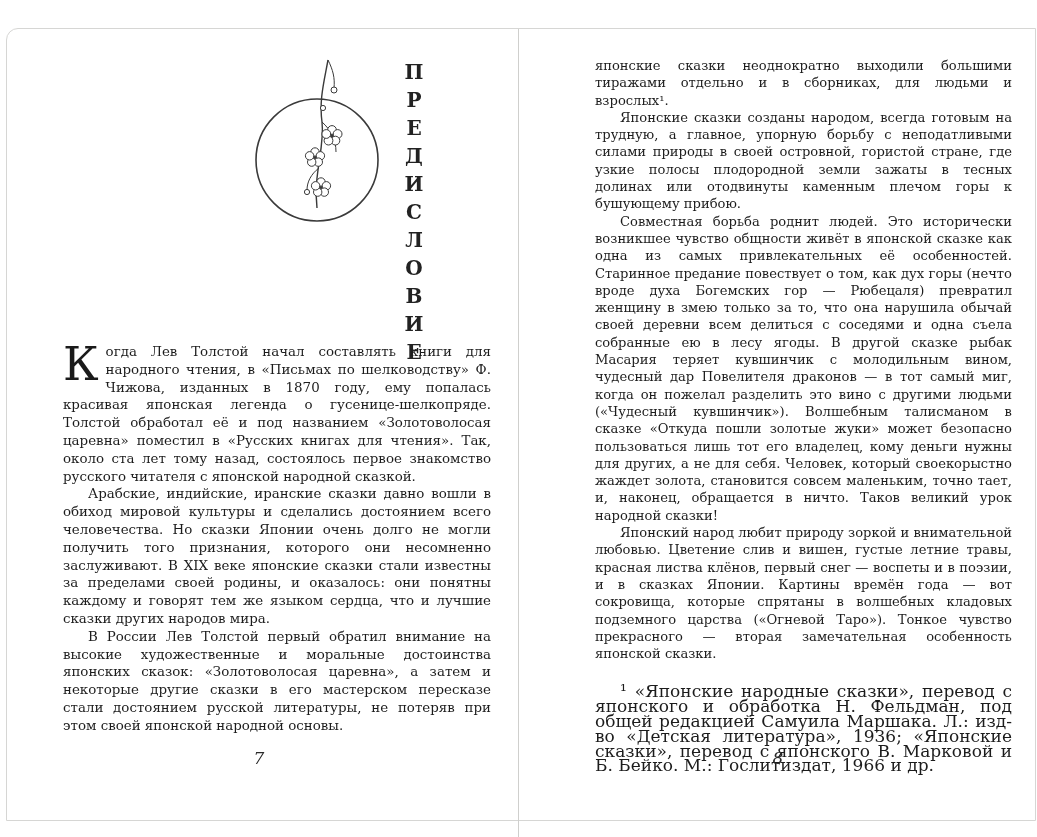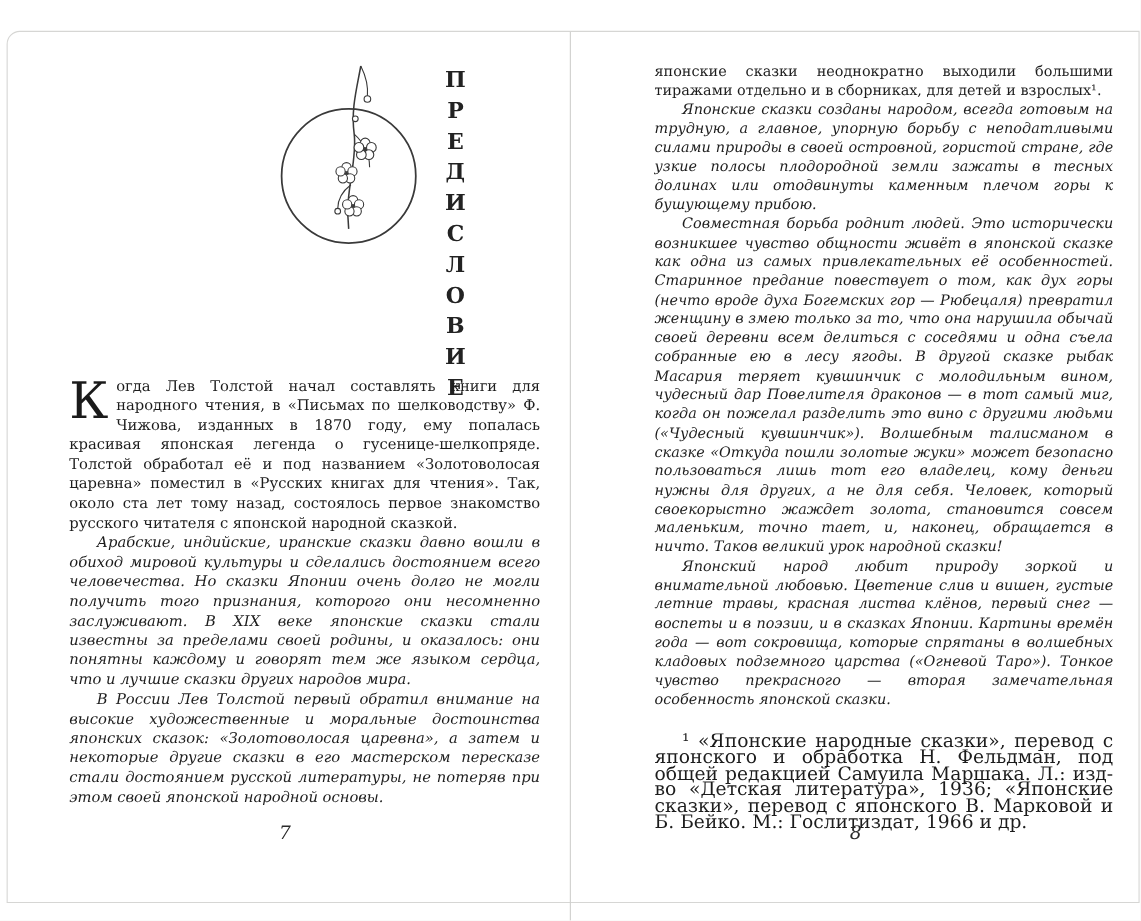--- a/index.html
+++ b/index.html
@@ -67,21 +67,21 @@
     font-size: 13.4px;
     line-height: 17.8px;
   }
   .body-right {
     position: absolute;
     left: 76px; top: 57px;
     width: 417px;
     font-size: 13.1px;
     line-height: 17.3px;
   }
-  .body-text p.indent { text-indent: 25px; font-style: italic; }
+  .body-text p.indent { text-indent: 25px; }
   .dropcap {
     float: left;
     font-size: 46px;
     line-height: 37px;
     padding: 3px 7px 0 0;
     color: #1a1a1a;
   }
   .footnote {
     margin-top: 22px;
     font-size: 17px;
@@ -158,21 +158,21 @@
       <p class="indent">Арабские, индийские, иранские сказки давно вошли в обиход мировой культуры и сделались достоянием всего человечества. Но сказки Японии очень долго не могли получить того признания, которого они несомненно заслуживают. В XIX веке японские сказки стали известны за пределами своей родины, и оказалось: они понятны каждому и говорят тем же языком сердца, что и лучшие сказки других народов мира.</p>
       <p class="indent">В России Лев Толстой первый обратил внимание на высокие художественные и моральные достоинства японских сказок: «Золотоволосая царевна», а затем и некоторые другие сказки в его мастерском пересказе стали достоянием русской литературы, не потеряв при этом своей японской народной основы.</p>
     </div>
 
     <div class="pagenum">7</div>
   </div>
 
   <div class="page page-right">
 
     <div class="body-text body-right">
-      <p>японские сказки неоднократно выходили большими тиражами отдельно и в сборниках, для детей и взрослых¹.</p>
+      <p>японские сказки неоднократно выходили большими тиражами отдельно и в сборниках, для людьми и взрослых¹.</p>
       <p class="indent">Японские сказки созданы народом, всегда готовым на трудную, а главное, упорную борьбу с неподатливыми силами природы в своей островной, гористой стране, где узкие полосы плодородной земли зажаты в тесных долинах или отодвинуты каменным плечом горы к бушующему прибою.</p>
       <p class="indent">Совместная борьба роднит людей. Это исторически возникшее чувство общности живёт в японской сказке как одна из самых привлекательных её особенностей. Старинное предание повествует о том, как дух горы (нечто вроде духа Богемских гор — Рюбецаля) превратил женщину в змею только за то, что она нарушила обычай своей деревни всем делиться с соседями и одна съела собранные ею в лесу ягоды. В другой сказке рыбак Масария теряет кувшинчик с молодильным вином, чудесный дар Повелителя драконов — в тот самый миг, когда он пожелал разделить это вино с другими людьми («Чудесный кувшинчик»). Волшебным талисманом в сказке «Откуда пошли золотые жуки» может безопасно пользоваться лишь тот его владелец, кому деньги нужны для других, а не для себя. Человек, который своекорыстно жаждет золота, становится совсем маленьким, точно тает, и, наконец, обращается в ничто. Таков великий урок народной сказки!</p>
       <p class="indent">Японский народ любит природу зоркой и внимательной любовью. Цветение слив и вишен, густые летние травы, красная листва клёнов, первый снег — воспеты и в поэзии, и в сказках Японии. Картины времён года — вот сокровища, которые спрятаны в волшебных кладовых подземного царства («Огневой Таро»). Тонкое чувство прекрасного — вторая замечательная особенность японской сказки.</p>
 
       <div class="footnote">
         <p>¹ «Японские народные сказки», перевод с японского и обработка Н. Фельдман, под общей редакцией Самуила Маршака. Л.: изд-во «Детская литература», 1936; «Японские сказки», перевод с японского В. Марковой и Б. Бейко. М.: Гослитиздат, 1966 и др.</p>
       </div>
     </div>
 
     <div class="pagenum">8</div>

